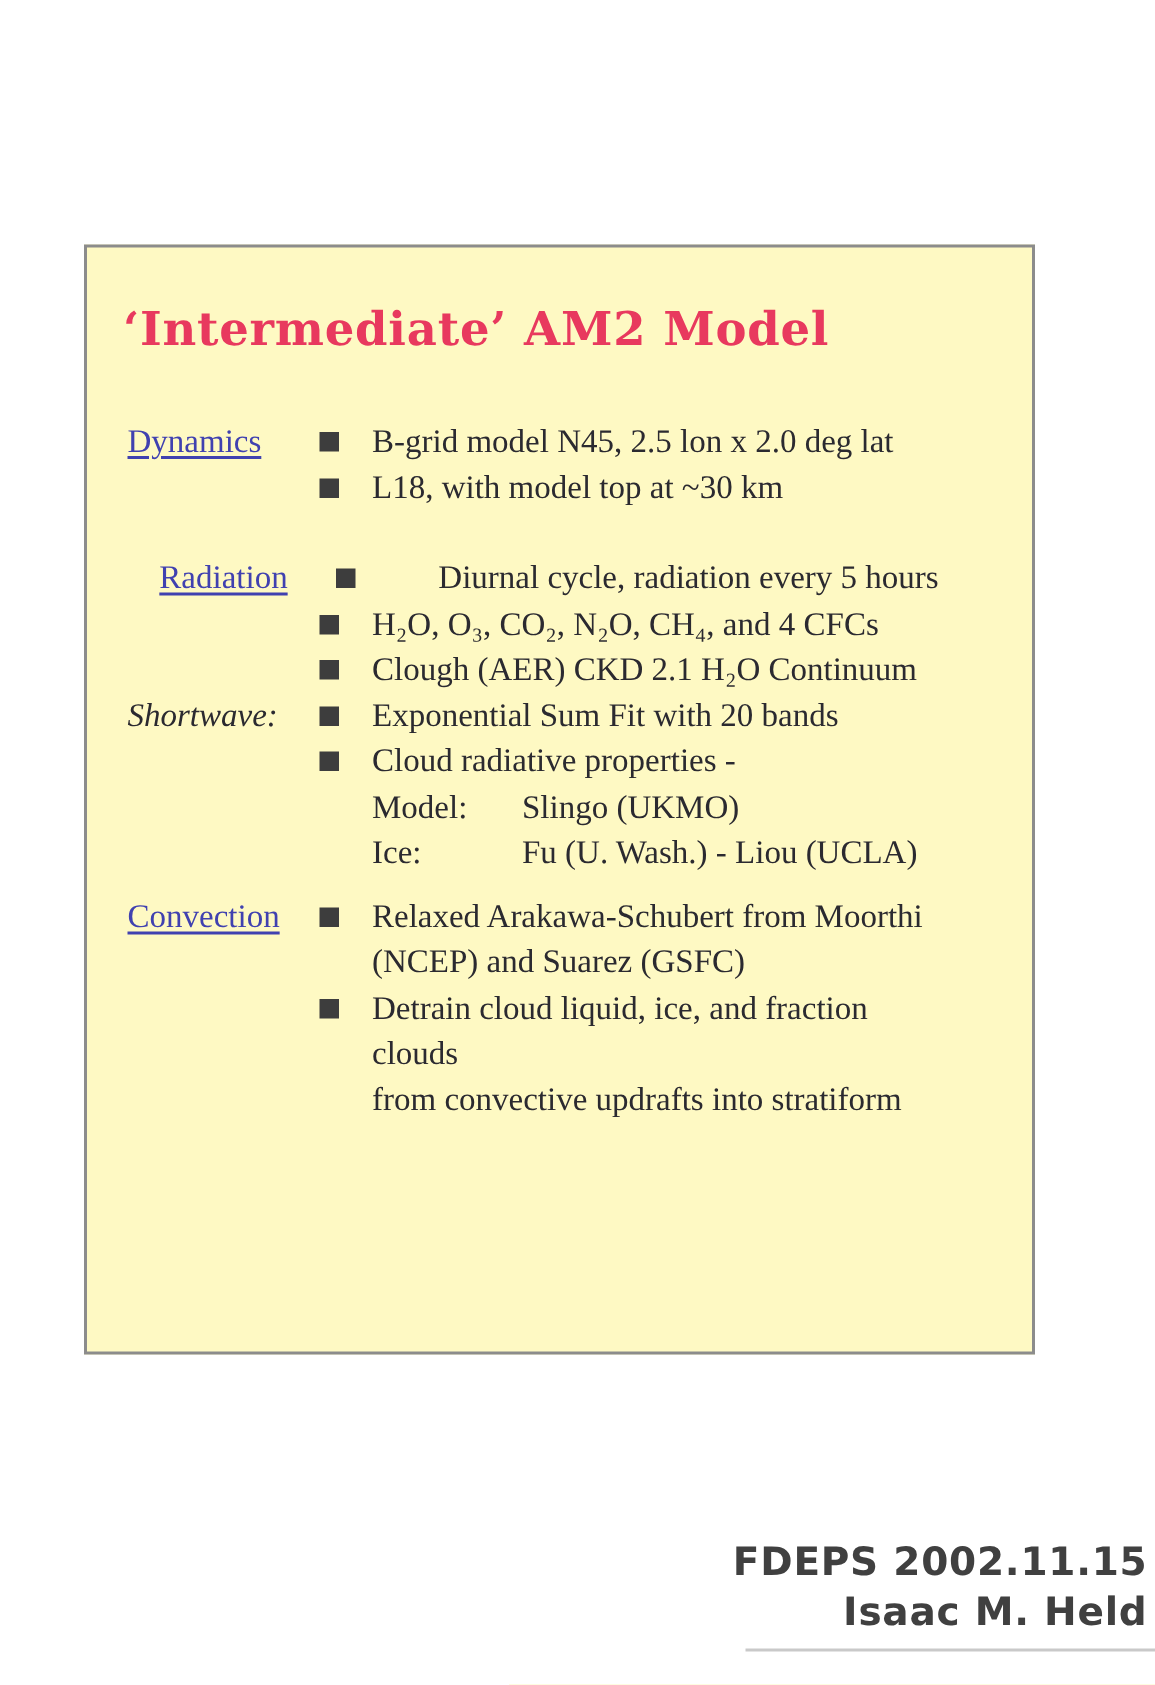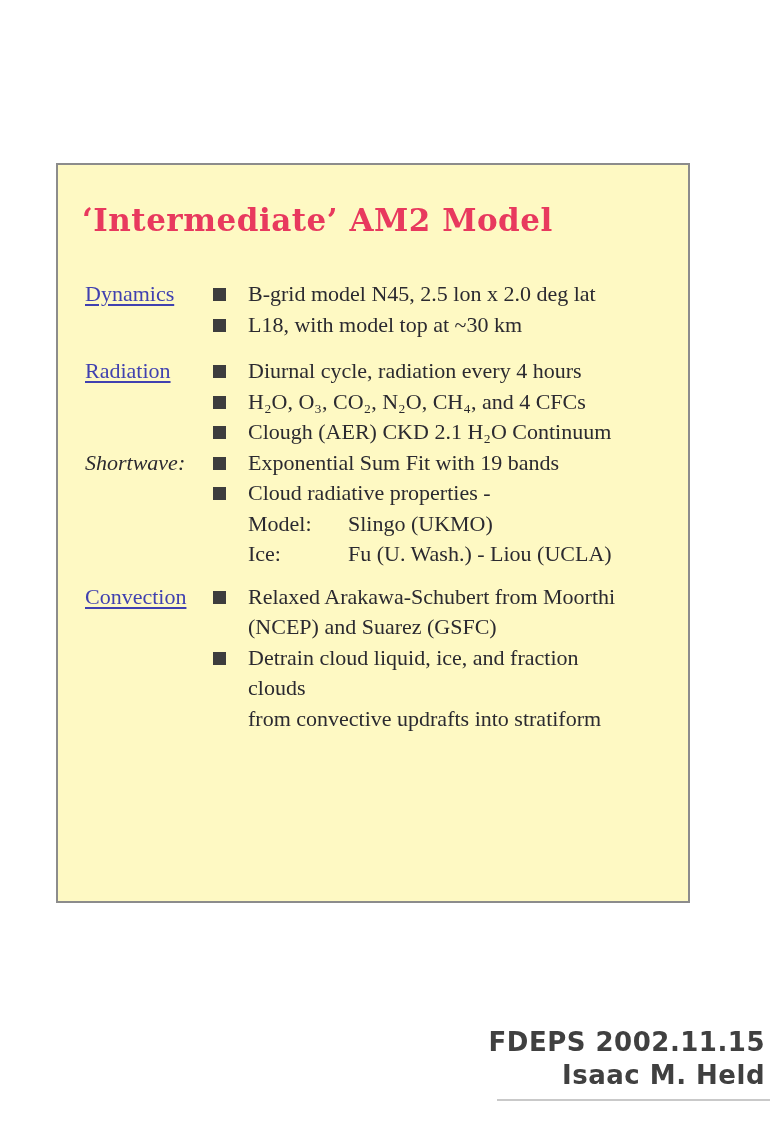--- a/index.html
+++ b/index.html
@@ -15,21 +15,21 @@
     position:absolute;left:24px;top:38px;
     font-family:"DejaVu Serif","Liberation Serif",serif;
     font-weight:bold;font-size:31px;line-height:1.1;color:#e8395e;
     letter-spacing:0.5px;white-space:nowrap;
   }
   .rows{
     position:absolute;left:27px;top:114px;width:585px;
     font-size:22px;line-height:30.5px;color:#2b2a30;
   }
   .row{display:flex;align-items:flex-start;font-family:Liberation Serif, serif;}
-  .row.gap-large{margin-top:16px;}
+  .row.gap-large{margin-top:30px;text-align:center;}
   .row.gap-medium{margin-top:12px;}
   .label-col{flex:none;width:128px;}
   .bullet-col{flex:none;width:35px;}
   .text-col{flex:1;min-width:0;}
   .link-label{color:#4041b0;text-decoration:underline;text-underline-offset:3px;cursor:pointer;}
   .italic-label{font-style:italic;color:#2b2a30;}
   .bullet-sq{
     display:inline-block;width:13px;height:13px;background:#3d3d3d;margin-top:8px;
   }
   .sub-label{display:inline-block;width:100px;}
@@ -61,40 +61,40 @@
 
     <div class="row">
       <span class="label-col"></span>
       <span class="bullet-col"><span class="bullet-sq"></span></span>
       <span class="text-col">L18, with model top at ~30 km</span>
     </div>
 
     <div class="row gap-large">
       <span class="label-col"><span class="link-label">Radiation</span></span>
       <span class="bullet-col"><span class="bullet-sq"></span></span>
-      <span class="text-col">Diurnal cycle, radiation every 4 hours</span>
+      <span class="text-col">Diurnal cycle, radiation every 5 hours</span>
     </div>
 
     <div class="row">
       <span class="label-col"></span>
       <span class="bullet-col"><span class="bullet-sq"></span></span>
       <span class="text-col">H₂O, O₃, CO₂, N₂O, CH₄, and 4 CFCs</span>
     </div>
 
 
     <div class="row">
       <span class="label-col"></span>
       <span class="bullet-col"><span class="bullet-sq"></span></span>
       <span class="text-col">Clough (AER) CKD 2.1 H₂O Continuum</span>
     </div>
 
     <div class="row">
       <span class="label-col"><span class="italic-label">Shortwave:</span></span>
       <span class="bullet-col"><span class="bullet-sq"></span></span>
-      <span class="text-col">Exponential Sum Fit with 19 bands</span>
+      <span class="text-col">Exponential Sum Fit with 20 bands</span>
     </div>
 
     <div class="row">
       <span class="label-col"></span>
       <span class="bullet-col"><span class="bullet-sq"></span></span>
       <span class="text-col">Cloud radiative properties -</span>
     </div>
 
     <div class="row">
       <span class="label-col"></span>

